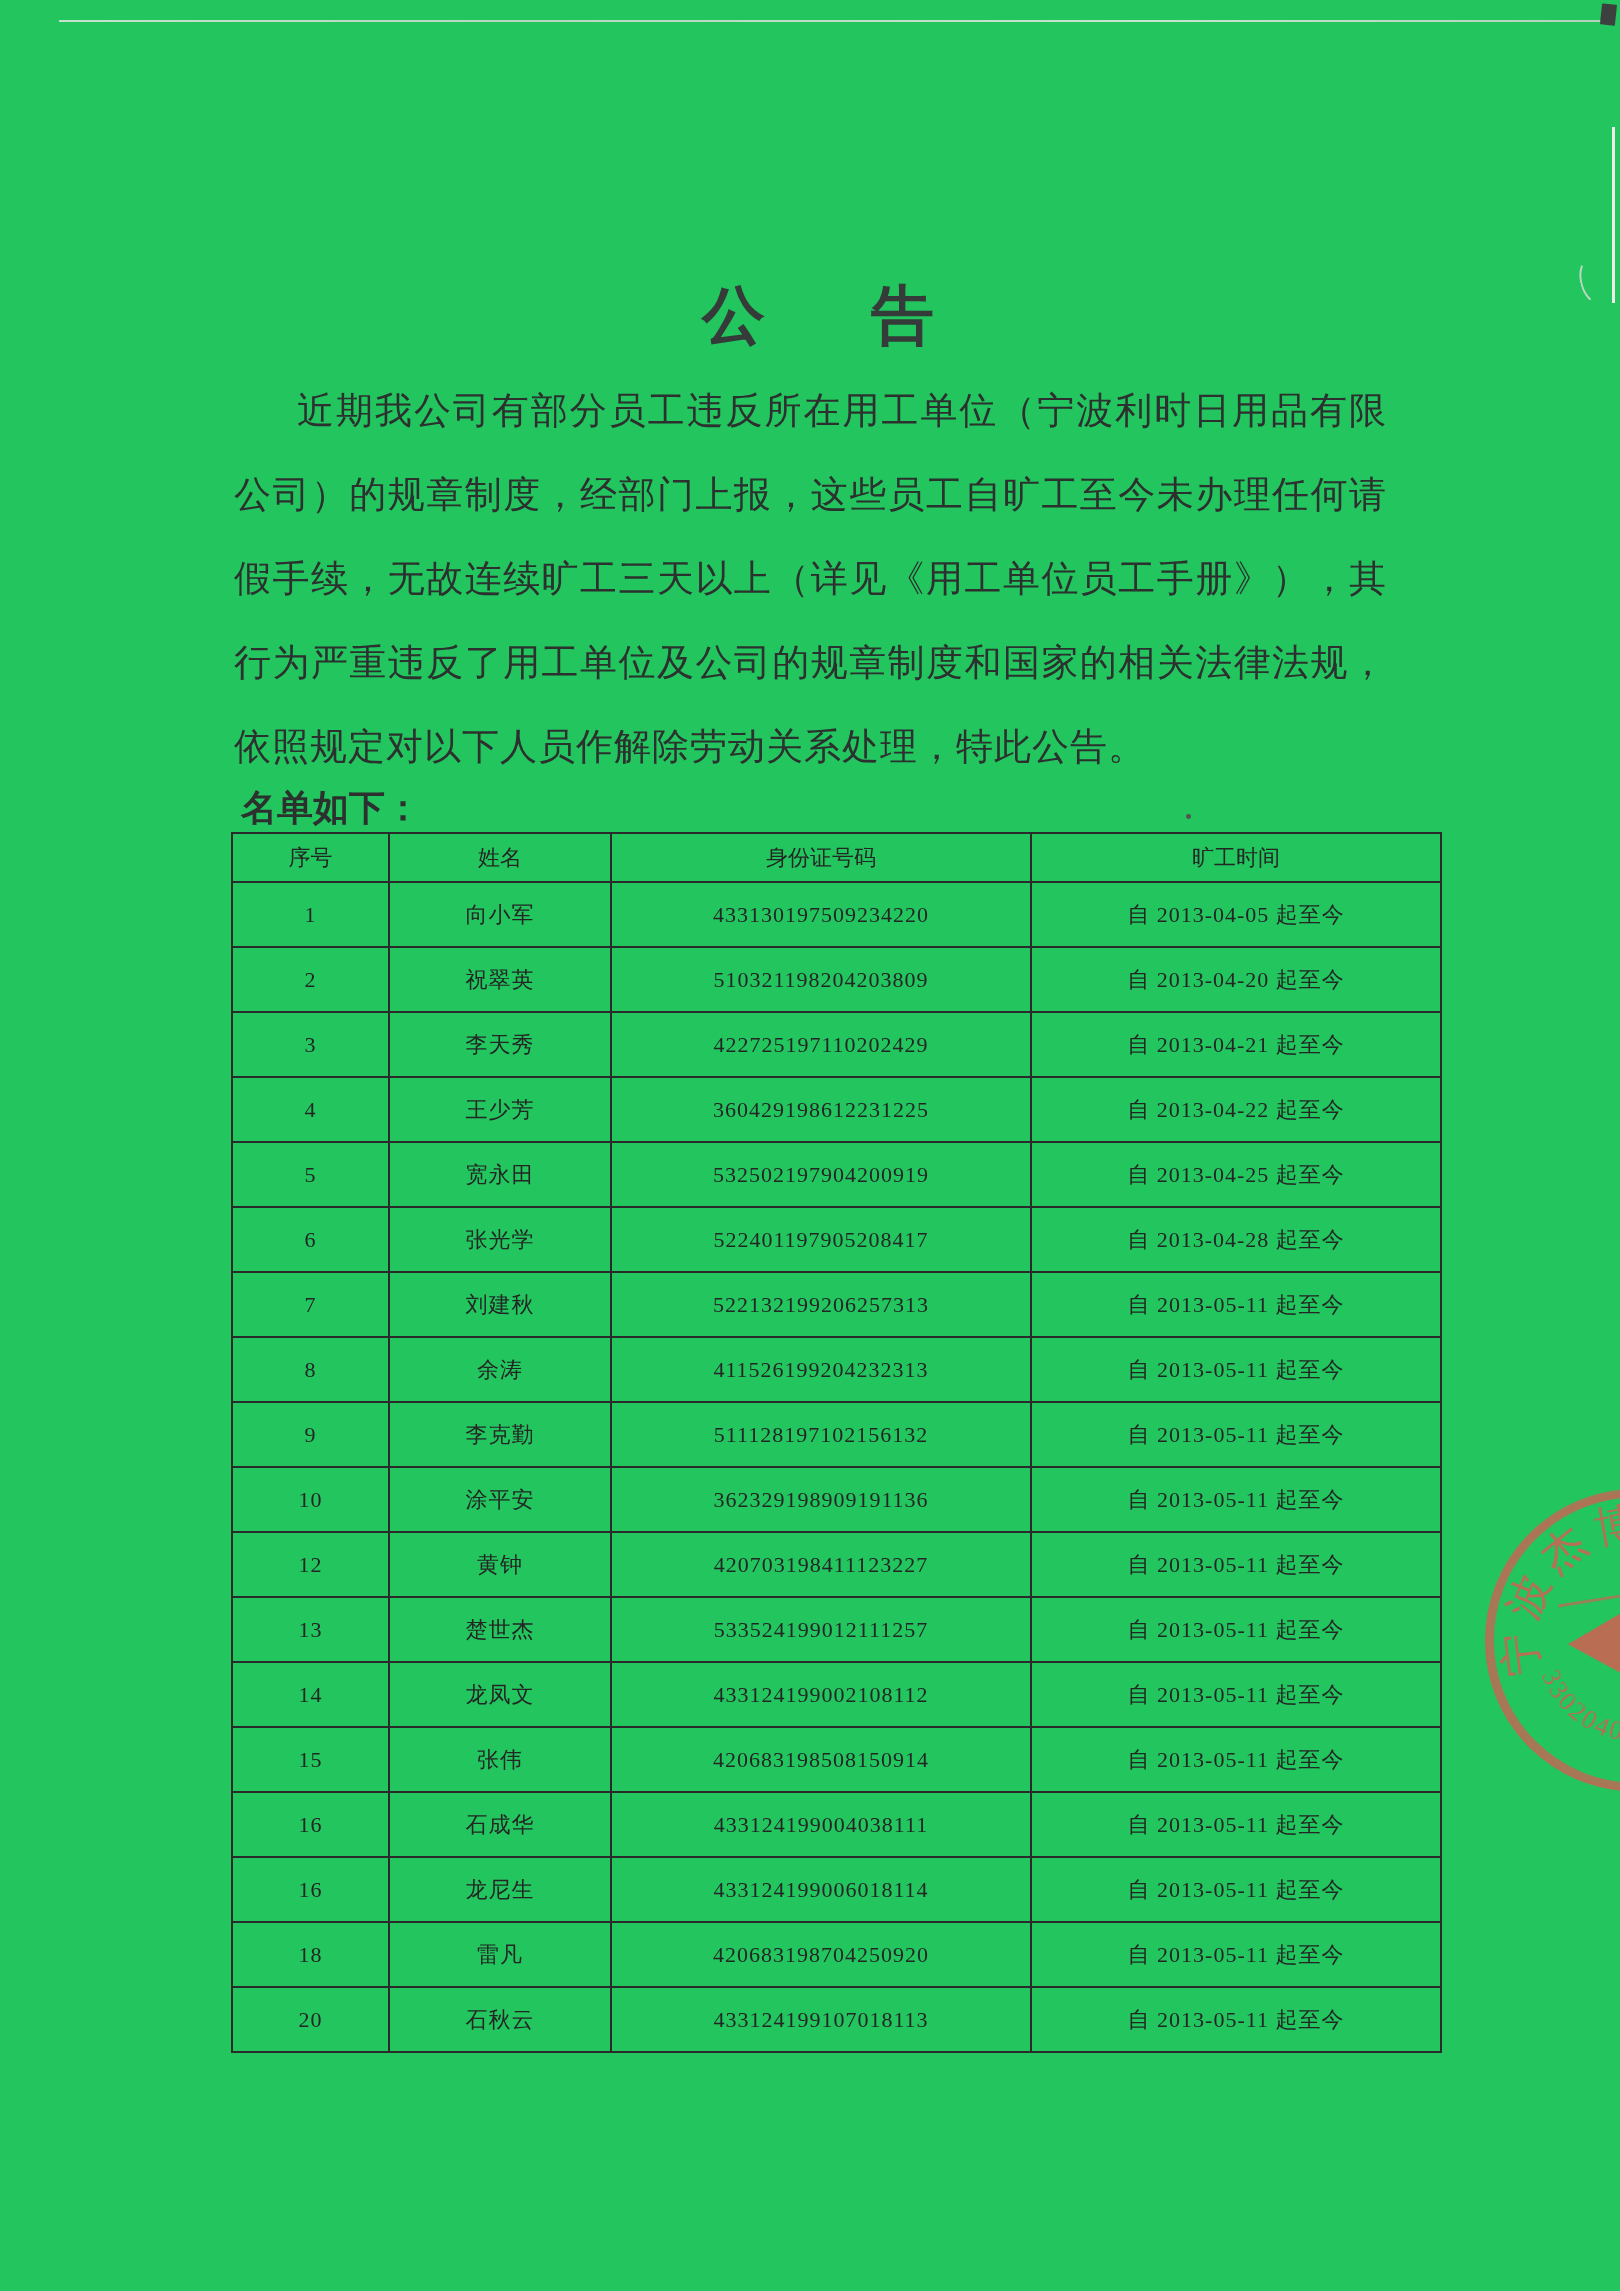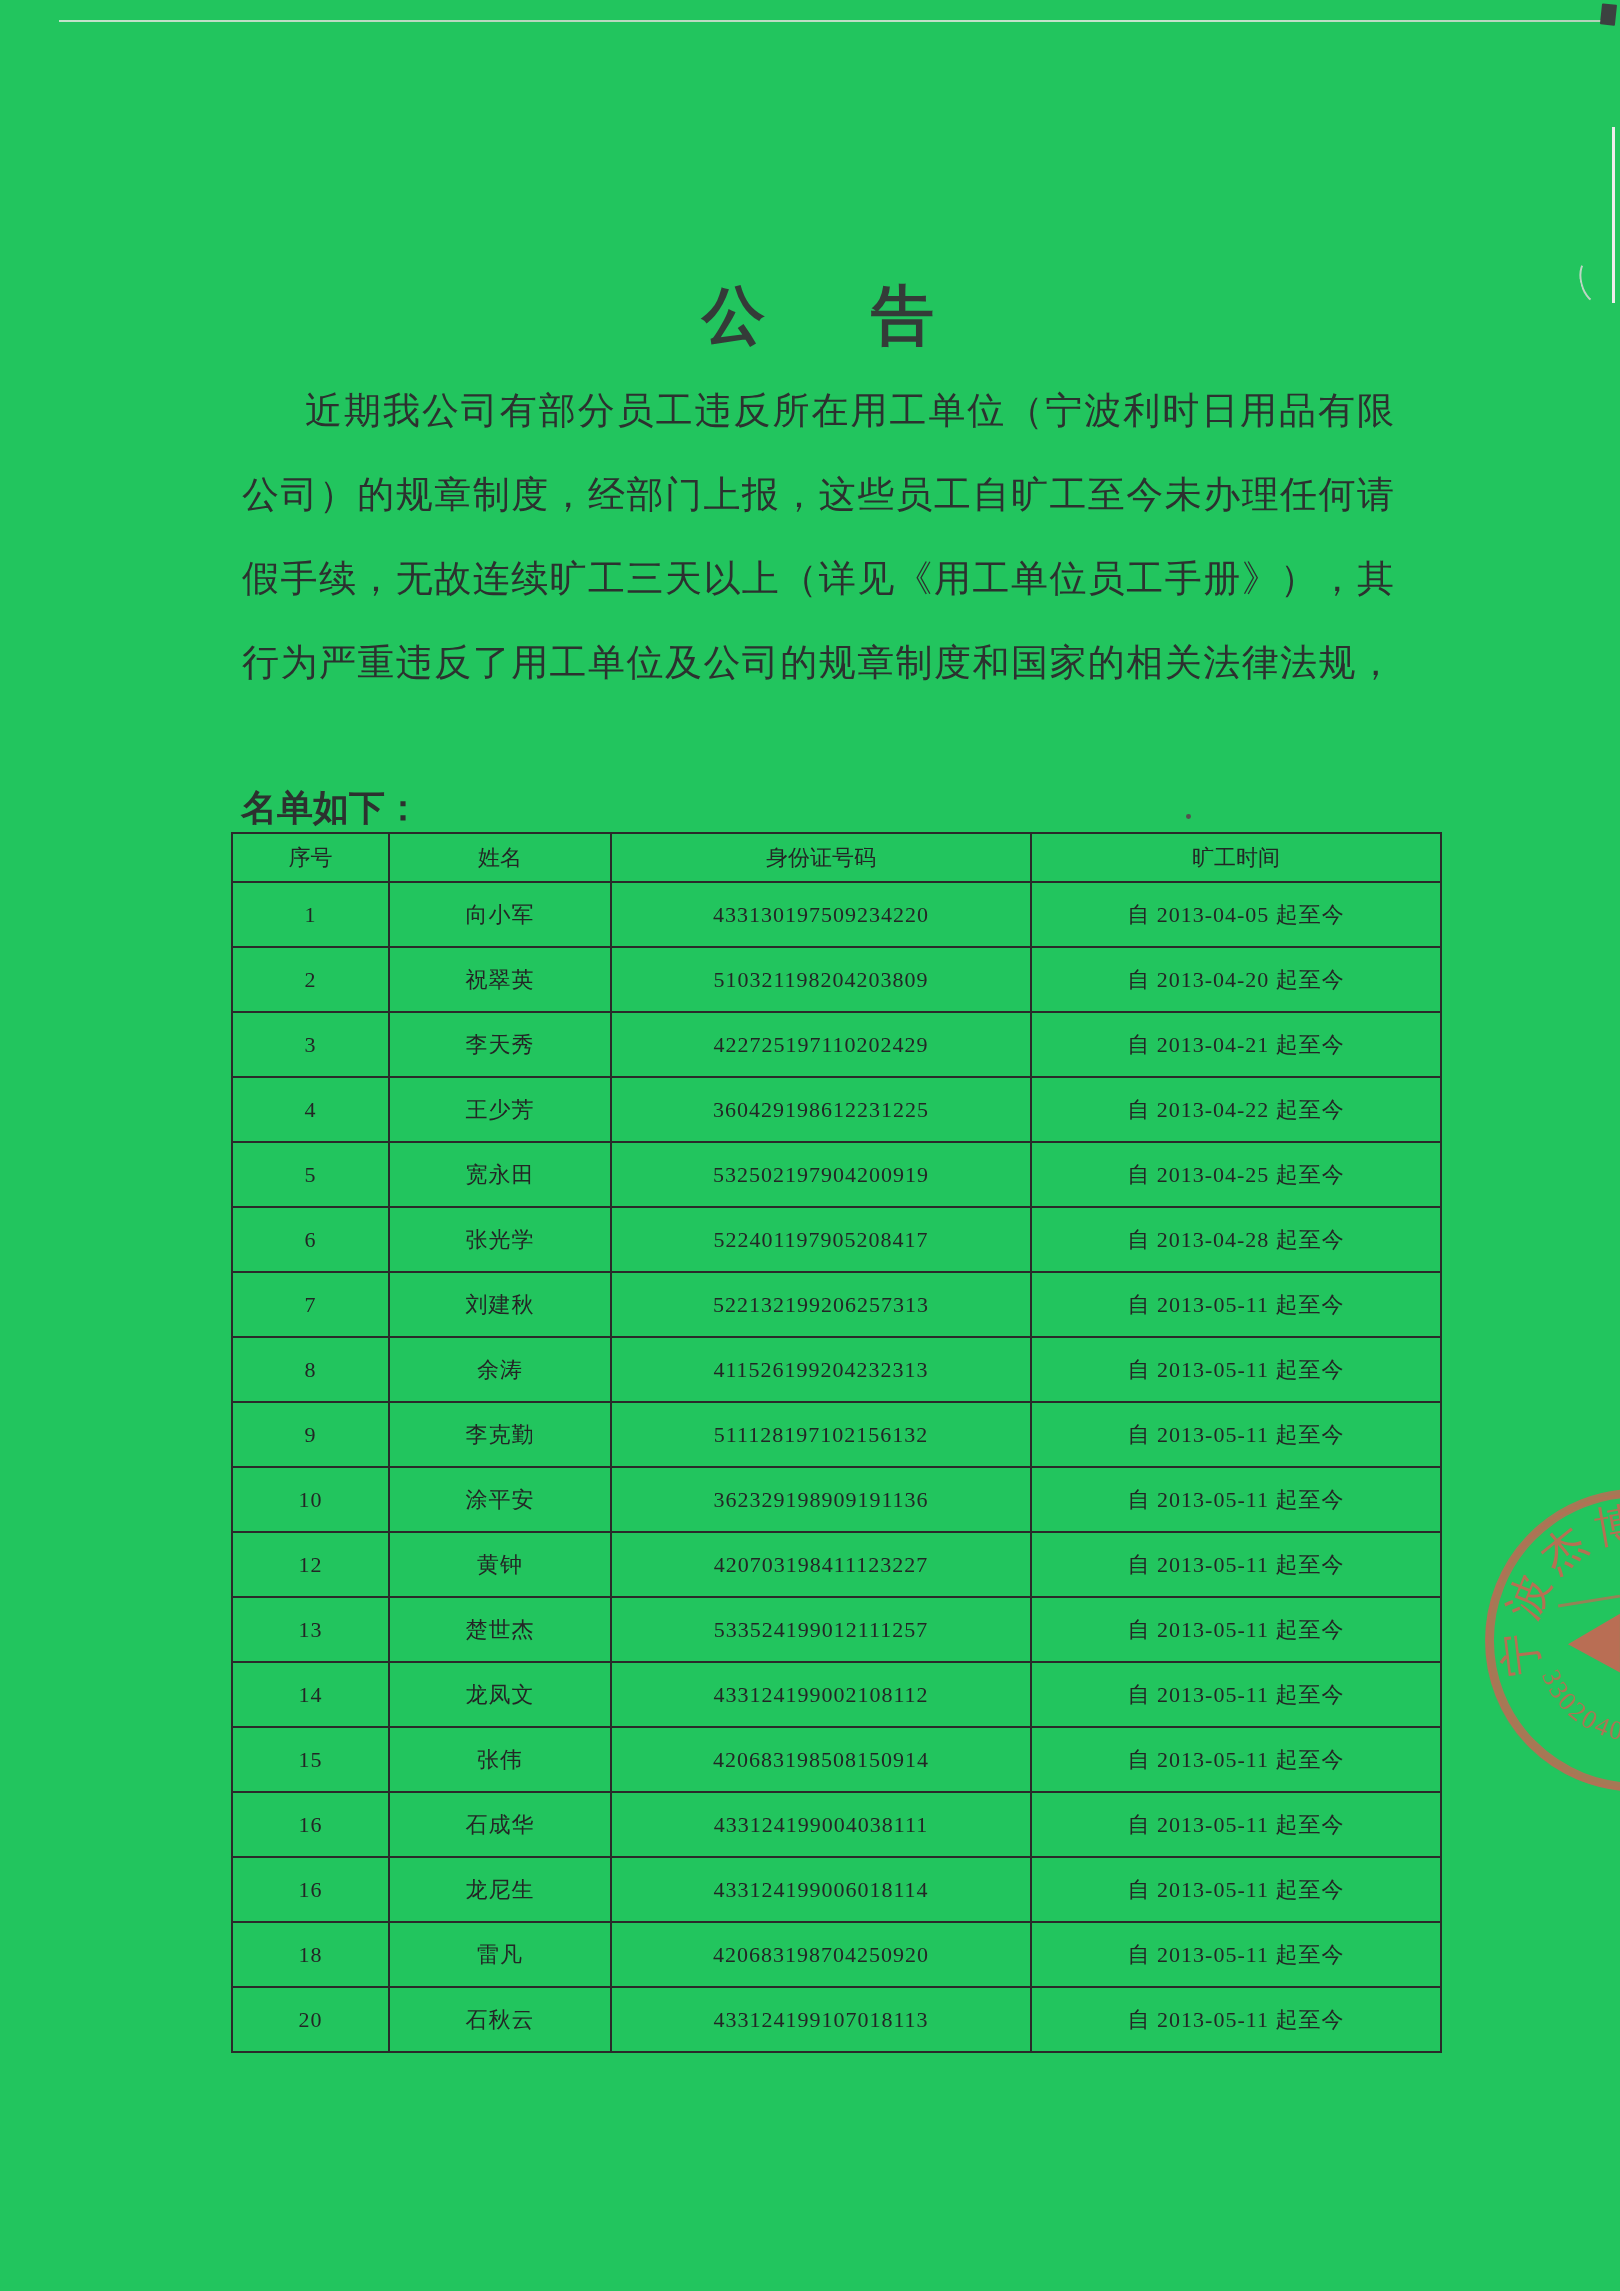--- a/index.html
+++ b/index.html
@@ -22,21 +22,21 @@
     font-size:63px;
     font-weight:600;
     letter-spacing:21.6px;
     padding-left:21.6px;
     box-sizing:border-box;
     color:#343b38;
   }
   
   .para{
     position:absolute;
-    left:242px; top:369px;
+    left:234px; top:369px;
     width:1153px;
     font-size:37px;
     color:#2c312f;
   }
   .para .line{
     height:84px;
     line-height:84px;
     text-align:justify;
     text-align-last:justify;
     letter-spacing:1px;
@@ -127,20 +127,21 @@
   <div class="crease"></div>
   <div class="stray-dot"></div>
 
   <h1 class="title">公　告</h1>
 
   <div class="para">
       <div class="line indent">近期我公司有部分员工违反所在用工单位（宁波利时日用品有限</div>
       <div class="line">公司）的规章制度，经部门上报，这些员工自旷工至今未办理任何请</div>
       <div class="line">假手续，无故连续旷工三天以上（详见《用工单位员工手册》），其</div>
       <div class="line">行为严重违反了用工单位及公司的规章制度和国家的相关法律法规，</div>
+      <div class="line last">依照规定对以下人员作解除劳动关系处理，特此公告。</div>
     </div>
 
   <div class="list-intro">名单如下：</div>
 
   <table class="notice">
     <colgroup>
       <col style="width:157px">
       <col style="width:222px">
       <col style="width:420px">
       <col style="width:410px">

